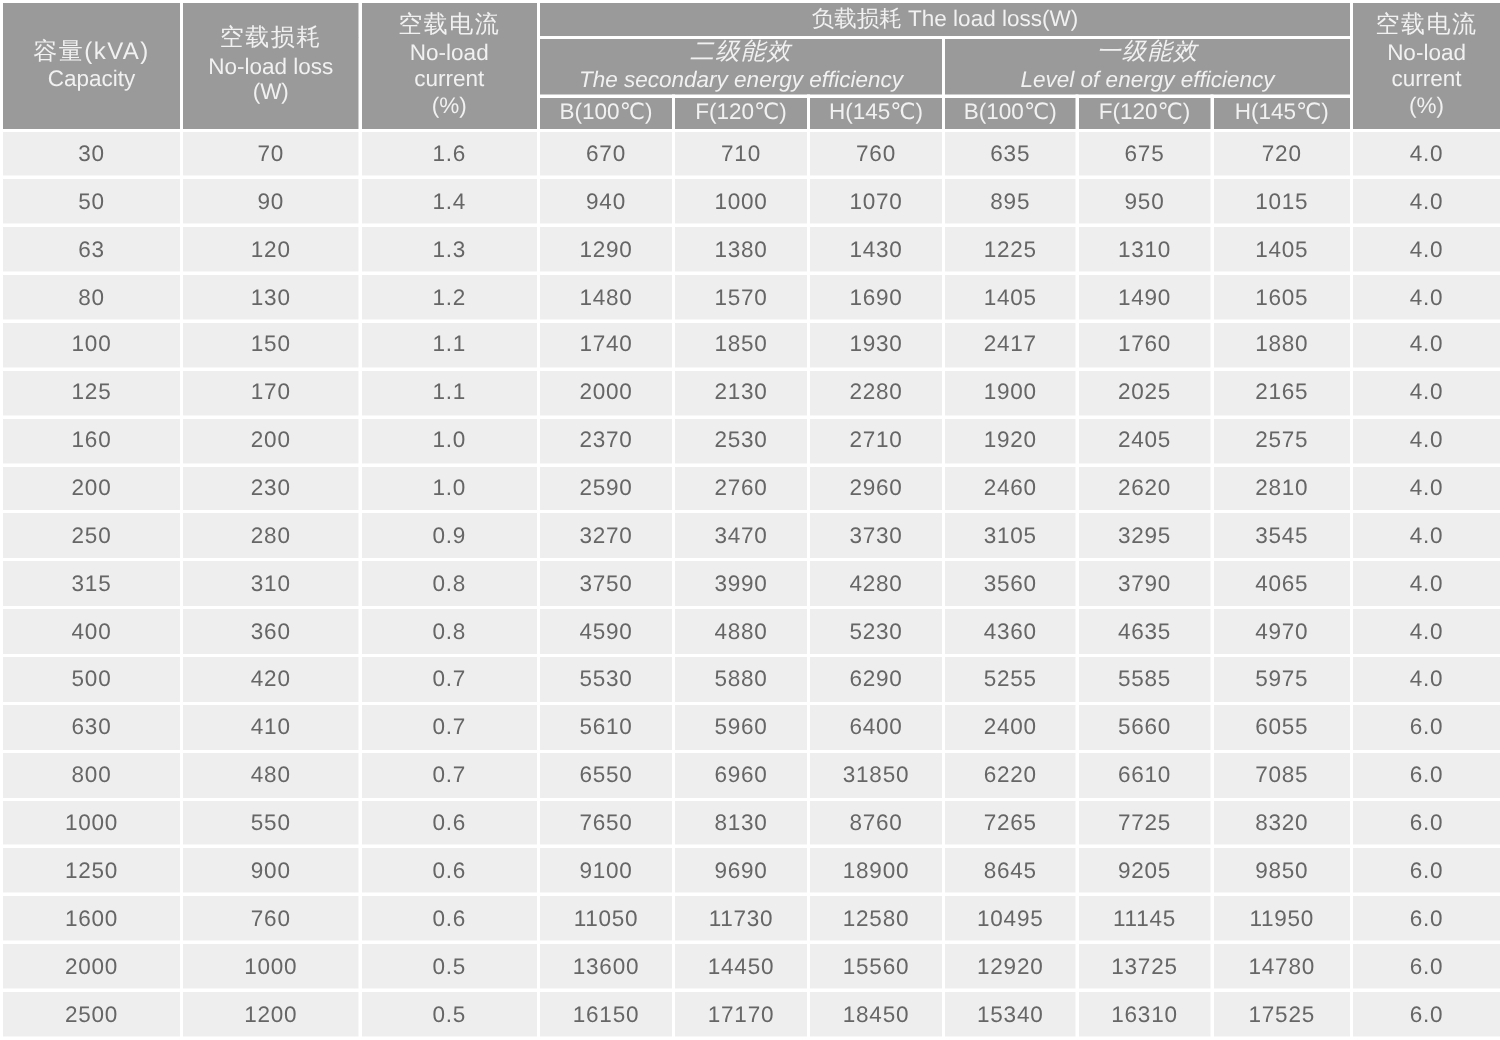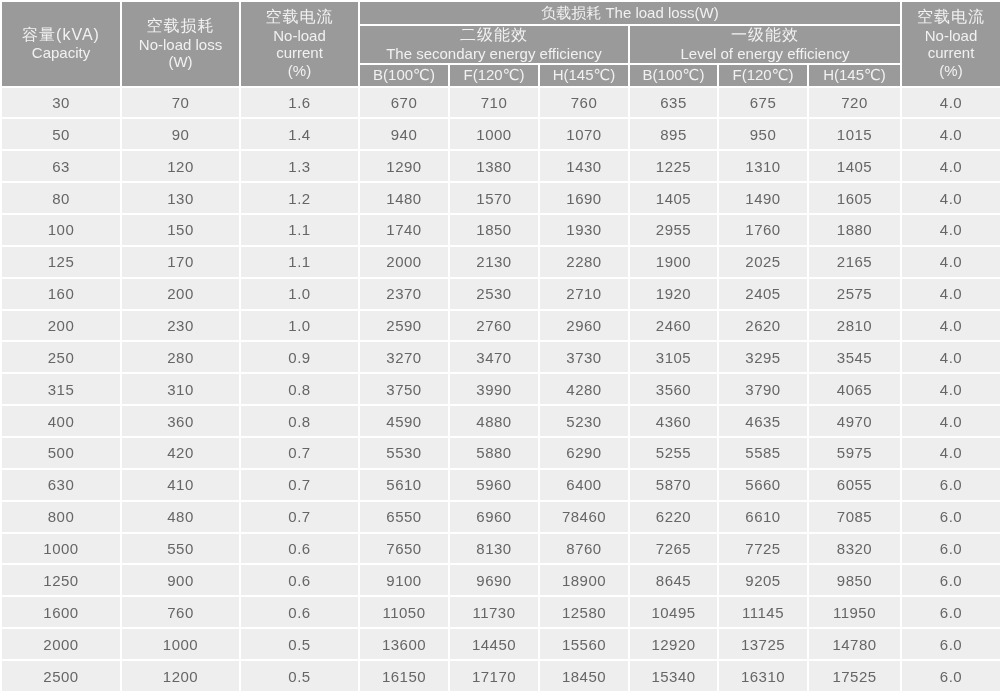--- a/index.html
+++ b/index.html
@@ -34,21 +34,21 @@
     line-height: 1.18;
   }
   thead .zh {
     font-size: 16px;
     letter-spacing: 1px;
   }
   thead .en {
     font-size: 15px;
   }
   tr.h-row-1 { height: 24px; }
-  tr.h-row-2 { height: 37px; }
+  tr.h-row-2 { height: 37px; font-style: italic; }
   tr.h-row-3 { height: 23px; margin-top: 36px; }
   tbody td {
     background: #eeeeee;
     color: #666666;
     font-size: 15px;
     letter-spacing: 0.5px;
   }
 </style>
 </head>
 <body>
@@ -160,21 +160,21 @@
           <td>1605</td>
           <td>4.0</td>
         </tr>
         <tr>
           <td>100</td>
           <td>150</td>
           <td>1.1</td>
           <td>1740</td>
           <td>1850</td>
           <td>1930</td>
-          <td>2955</td>
+          <td>2417</td>
           <td>1760</td>
           <td>1880</td>
           <td>4.0</td>
         </tr>
         <tr>
           <td>125</td>
           <td>170</td>
           <td>1.1</td>
           <td>2000</td>
           <td>2130</td>
@@ -256,32 +256,32 @@
           <td>5975</td>
           <td>4.0</td>
         </tr>
         <tr>
           <td>630</td>
           <td>410</td>
           <td>0.7</td>
           <td>5610</td>
           <td>5960</td>
           <td>6400</td>
-          <td>5870</td>
+          <td>2400</td>
           <td>5660</td>
           <td>6055</td>
           <td>6.0</td>
         </tr>
         <tr>
           <td>800</td>
           <td>480</td>
           <td>0.7</td>
           <td>6550</td>
           <td>6960</td>
-          <td>78460</td>
+          <td>31850</td>
           <td>6220</td>
           <td>6610</td>
           <td>7085</td>
           <td>6.0</td>
         </tr>
         <tr>
           <td>1000</td>
           <td>550</td>
           <td>0.6</td>
           <td>7650</td>

